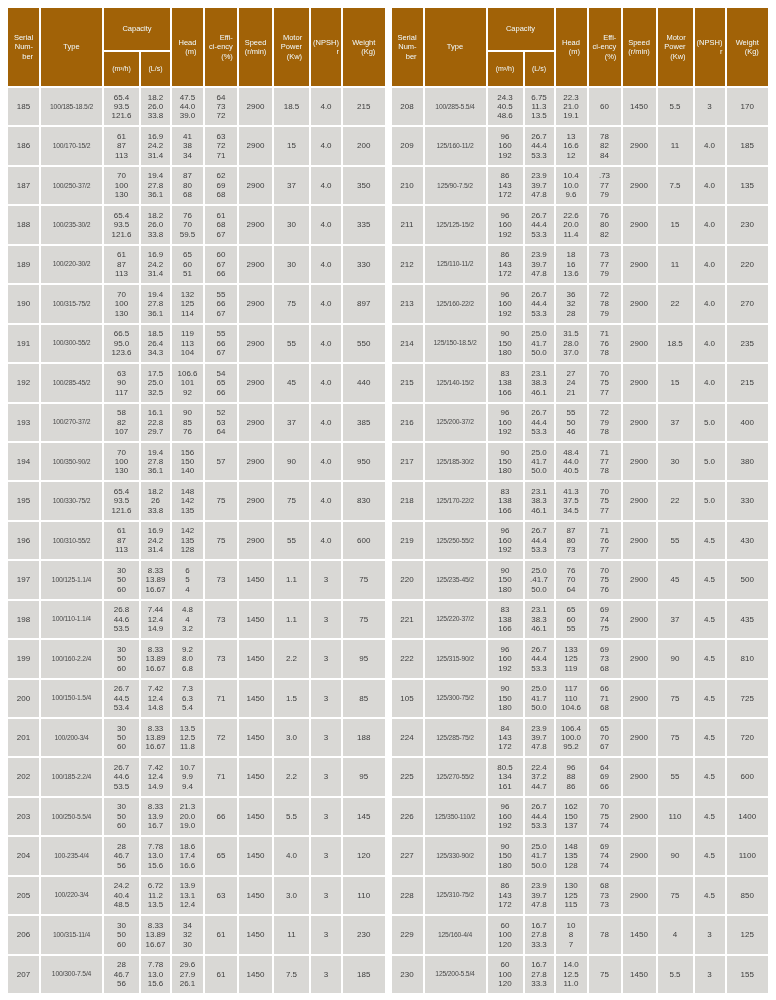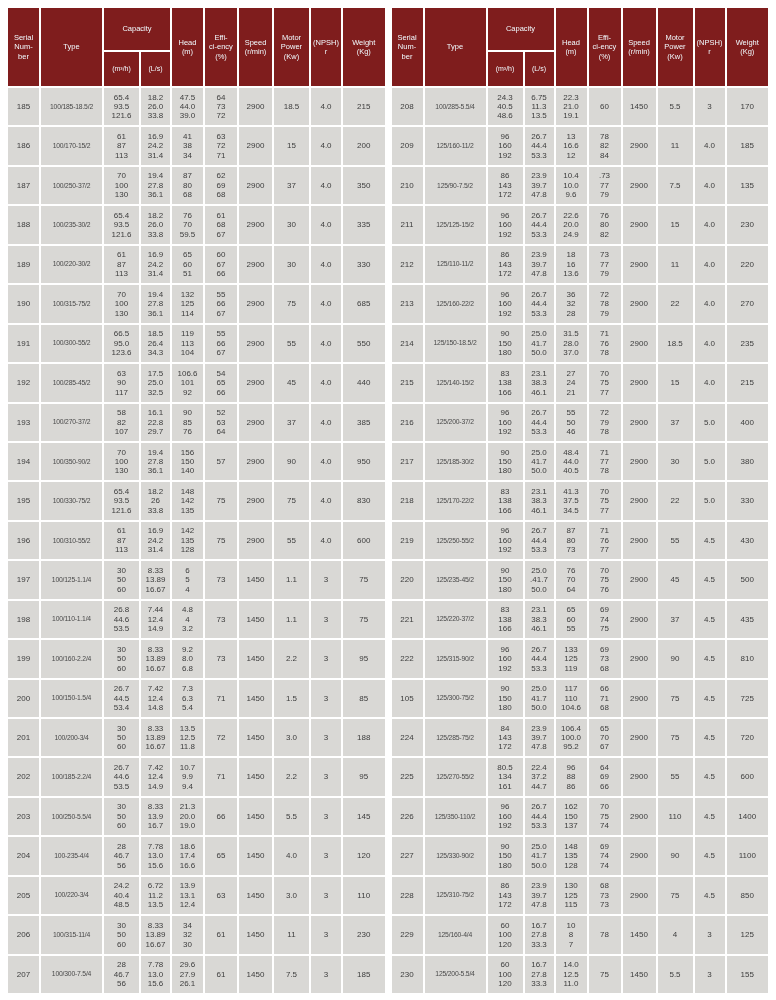--- a/index.html
+++ b/index.html
@@ -17,26 +17,26 @@
     display: flex; flex-direction: column; gap: 2px;
     min-width: 0;
   }
   .thead {
     height: 78px;
     display: grid;
     grid-template-columns: var(--cols);
     gap: 2px;
   }
   .hcell {
-    background: #7f1d1d;
+    background: #a16207;
     color: #f2fbff;
     font-size: 7.5px;
     line-height: 1.25;
     display: flex; align-items: center; justify-content: center;
-    text-align: center;
+    text-align: right;
     white-space: pre-line;
     overflow: hidden;
   }
   .hcap {
     grid-column: 3 / span 2;
     display: grid;
     grid-template-rows: 42px 1fr;
     gap: 2px;
   }
   .cap-sub {
@@ -214,21 +214,21 @@
 36.1</div>
           <div class="cell">132
 125
 114</div>
           <div class="cell">55
 66
 67</div>
           <div class="cell">2900</div>
           <div class="cell">75</div>
           <div class="cell">4.0</div>
-          <div class="cell">685</div>
+          <div class="cell">897</div>
         </div>
         <div class="row">
           <div class="cell">191</div>
           <div class="cell type">100/300-55/2</div>
           <div class="cell">66.5
 95.0
 123.6</div>
           <div class="cell">18.5
 26.4
 34.3</div>
@@ -629,21 +629,21 @@
           <div class="cell">211</div>
           <div class="cell type">125/125-15/2</div>
           <div class="cell">96
 160
 192</div>
           <div class="cell">26.7
 44.4
 53.3</div>
           <div class="cell">22.6
 20.0
-24.9</div>
+11.4</div>
           <div class="cell">76
 80
 82</div>
           <div class="cell">2900</div>
           <div class="cell">15</div>
           <div class="cell">4.0</div>
           <div class="cell">230</div>
         </div>
         <div class="row">
           <div class="cell">212</div>

